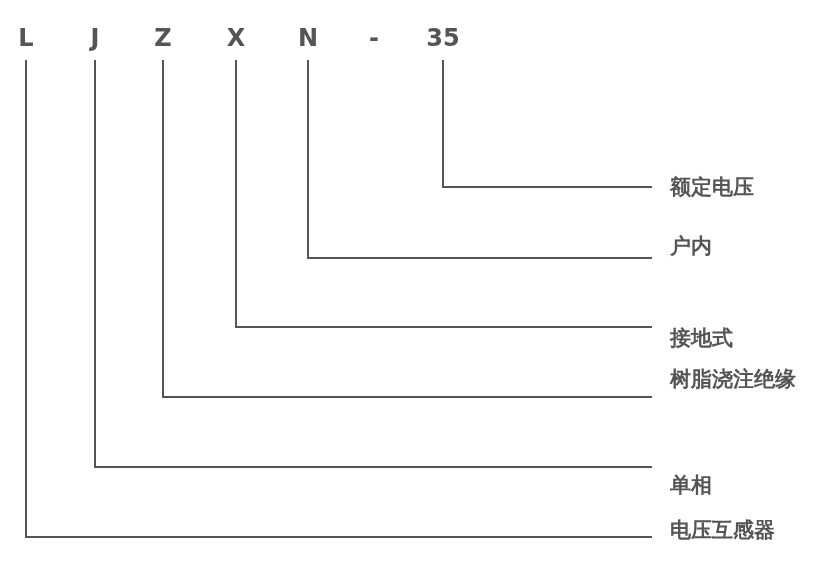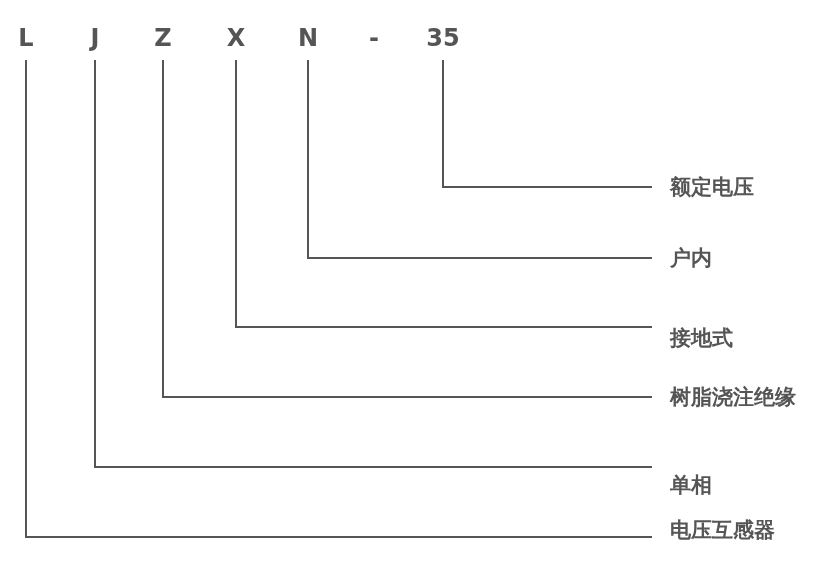--- a/index.html
+++ b/index.html
@@ -30,18 +30,18 @@
     <polyline points="308,60 308,258 652,258"></polyline>
     <polyline points="236,60 236,327 652,327"></polyline>
     <polyline points="163,60 163,397 652,397"></polyline>
     <polyline points="95,60 95,467 652,467"></polyline>
     <polyline points="26,60 26,537 652,537"></polyline>
   </g>
 </svg>
 
 <div>
   <span class="label" style="top:187px">额定电压</span>
-  <span class="label" style="top:258px">户内</span>
+  <span class="label" style="top:246px">户内</span>
   <span class="label" style="top:338px">接地式</span>
-  <span class="label" style="top:397px">树脂浇注绝缘</span>
+  <span class="label" style="top:379px">树脂浇注绝缘</span>
   <span class="label" style="top:485px">单相</span>
   <span class="label" style="top:530px">电压互感器</span>
 </div>
 
 </body></html>

